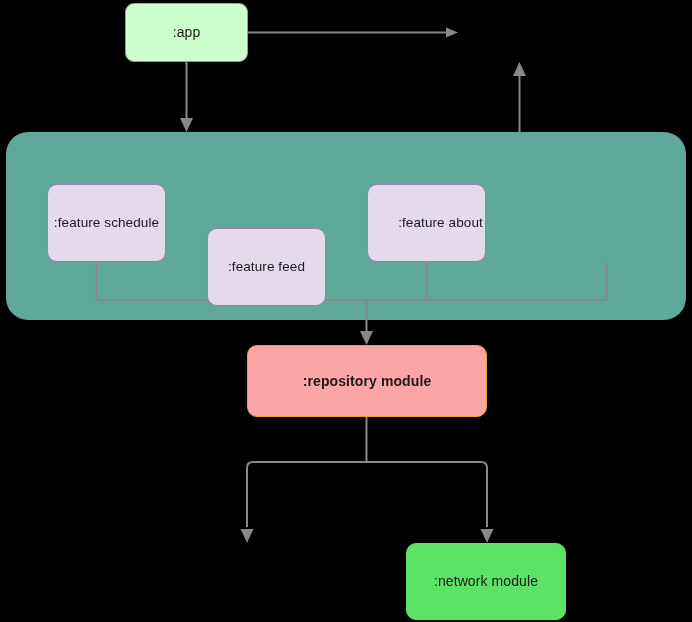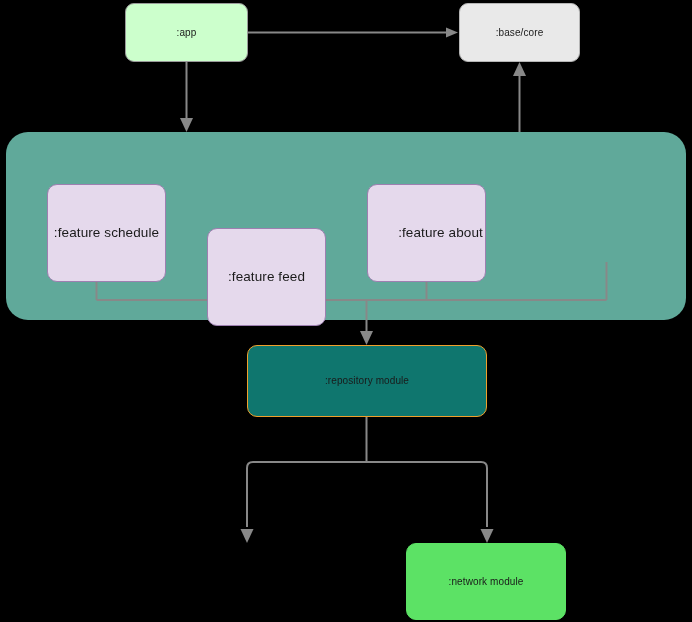--- a/index.html
+++ b/index.html
@@ -16,21 +16,21 @@
     font-family: "Liberation Sans", sans-serif;
   }
   .node {
     position: absolute;
     box-sizing: border-box;
     display: flex;
     align-items: center;
     justify-content: center;
     text-align: center;
     color: #1a1a1a;
-    font-size: 10px;
+    font-size: 14px;
     line-height: 1.2;
     letter-spacing: 0.1px;
     white-space: nowrap;
   }
   
   #node-app {
     left: 125px; top: 3px; width: 123px; height: 59px;
     background: #ccffcc;
     border: 1px solid #9a9a9a;
     border-radius: 9px;
@@ -44,36 +44,37 @@
   #group-features {
     position: absolute;
     left: 6px; top: 132px; width: 680px; height: 188px;
     background: #60a99a;
     border-radius: 22px;
     box-sizing: border-box;
   }
   .feature-node {
     top: 184px;
     width: 119px;
-    height: 98px;
+    height: 78px;
     background: #e5d9ec;
     border: 1px solid #9d7fb0;
     border-radius: 10px;
     font-size: 13.5px;
   }
   #feature-0 { left: 47px; }
   #feature-1 { left: 207px; margin-top: 44px; }
   #feature-2 { left: 367px; padding-left: 28px; }
   #feature-3 { left: 527px; }
 
   #node-repository {
     left: 247px; top: 345px; width: 240px; height: 72px;
-    background: #0f766e;
+    background: #fca5a5;
     border: 1.5px solid #efa02c;
     border-radius: 10px;
+    font-weight: bold;
   }
   #node-data {
     left: 167px; top: 543px; width: 160px; height: 77px;
     background: #5e8ef7;
     border: 1px solid #5e8ef7;
     border-radius: 10px;
   }
   #node-network {
     left: 406px; top: 543px; width: 160px; height: 77px;
     background: #5ce265;
@@ -138,23 +139,20 @@
       <path class="edge-line" d="M 253 462 L 481 462"></path>
       <polygon class="edge-arrowhead" points="247,543 240.5,529 253.5,529"></polygon>
       <polygon class="edge-arrowhead" points="487,543 480.5,529 493.5,529"></polygon>
     </g>
   </svg>
 
   <div class="node" id="node-app">
     <span class="node-label">:app</span>
   </div>
 
-  <div class="node" id="node-base-core">
-    <span class="node-label">:base/core</span>
-  </div>
 
   <div class="node feature-node" id="feature-0">
     <span class="node-label">:feature schedule</span>
   </div>
 
   <div class="node feature-node" id="feature-1">
     <span class="node-label">:feature feed</span>
   </div>
 
   <div class="node feature-node" id="feature-2">

